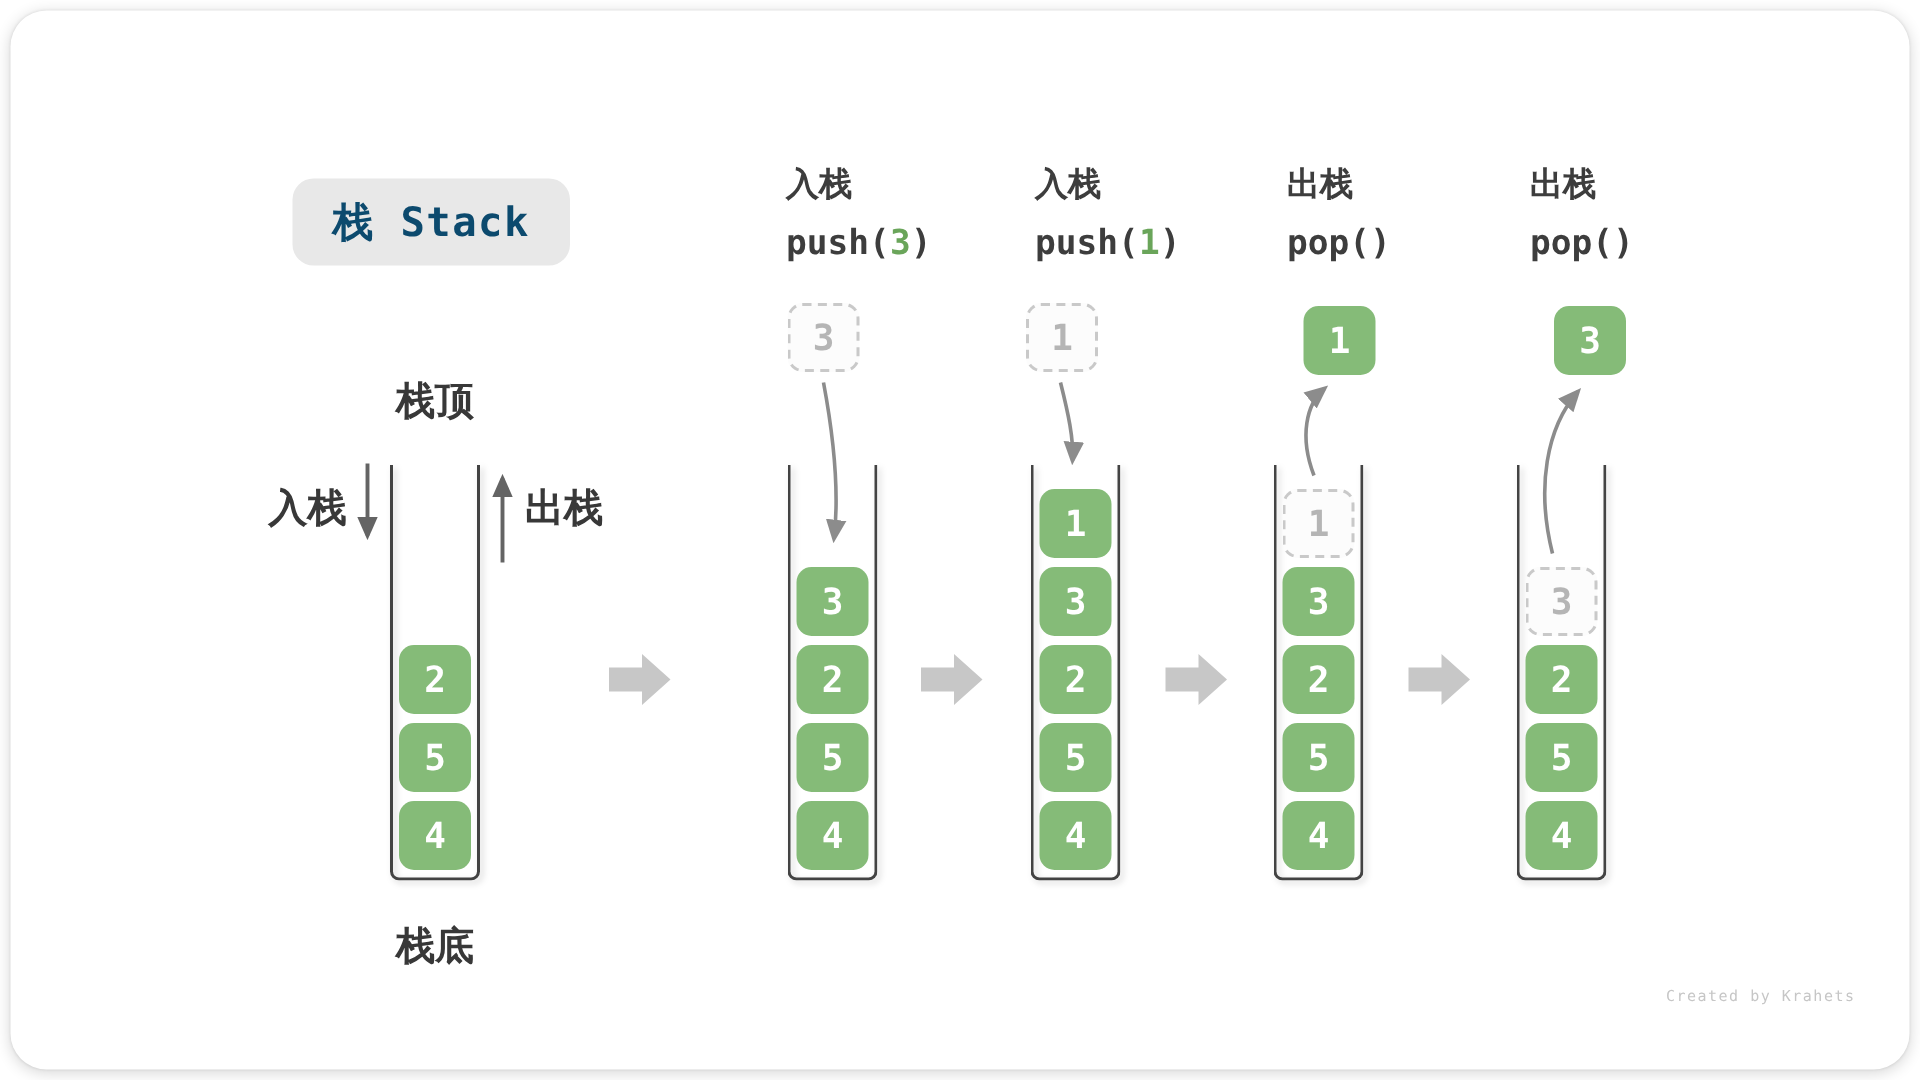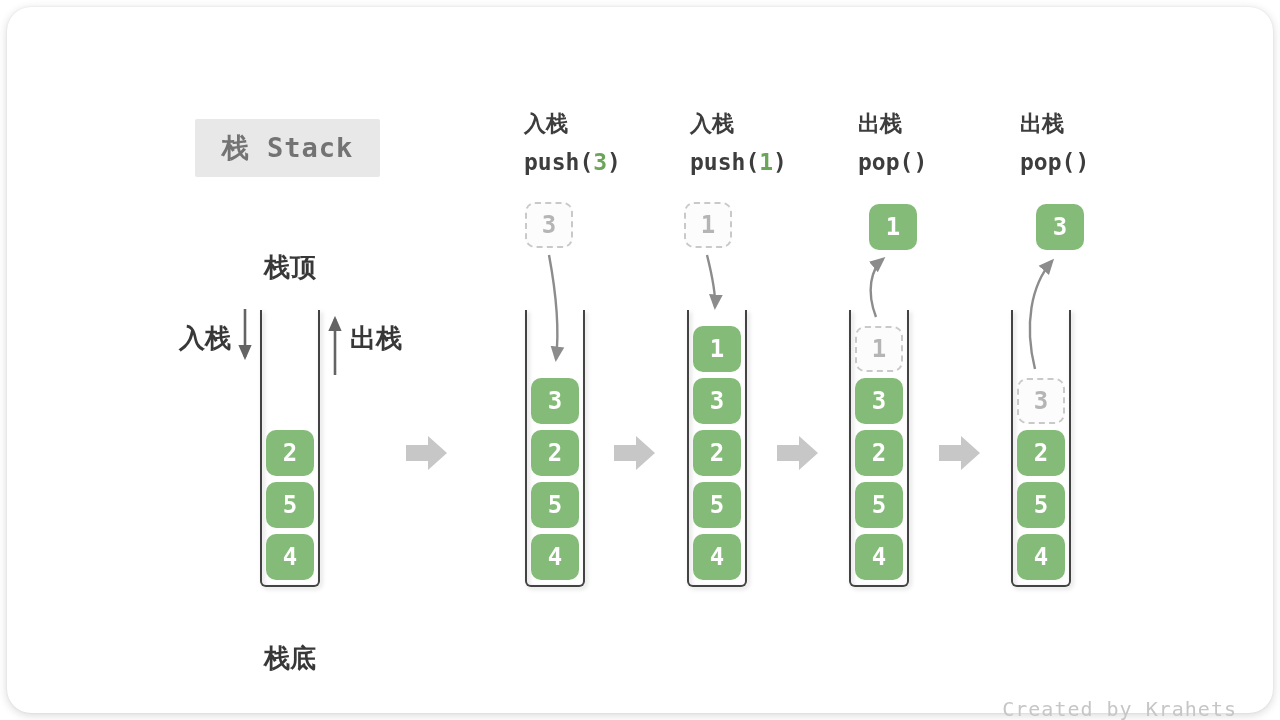--- a/index.html
+++ b/index.html
@@ -20,24 +20,24 @@
     background: #ffffff;
     border-radius: 24px;
     box-shadow: 0 2px 10px rgba(0,0,0,0.16), 0 0 2px rgba(0,0,0,0.08);
   }
 
   .title-box {
     position: absolute;
     left: 188px; top: 112px;
     width: 185px; height: 58px;
     background: #e8e8e8;
-    border-radius: 2px;
+    border-radius: 14px;
     display: flex; align-items: center; justify-content: center;
     font-family: "DejaVu Sans Mono", "Liberation Mono", monospace;
-    font-size: 27px; font-weight: 600; color: #737373;
+    font-size: 27px; font-weight: 600; color: #0c4a6e;
     letter-spacing: 1px;
   }
 
   .step-label {
     position: absolute; top: 103px;
     font-size: 22px; font-weight: 600; color: #3d3d3d;
     line-height: 28px;
     font-family: "DejaVu Sans", sans-serif;
   }
   .step-code {
@@ -81,23 +81,23 @@
   }
   .cell.ghost {
     background: #fcfcfc;
     border: 2px dashed #c9c9c9;
     color: #b5b5b5;
     font-weight: 600;
   }
 
   .watermark {
     position: absolute;
-    right: 36px; top: 690px;
+    right: 36px; top: 652px;
     font-family: "DejaVu Sans Mono", "Liberation Mono", monospace;
-    font-size: 20px; color: #c6c6c6;
+    font-size: 10px; color: #c6c6c6;
     letter-spacing: 1px;
   }
 
   svg.overlay {
     position: absolute;
     left: 0; top: 0;
     width: 1280px; height: 720px;
     pointer-events: none;
   }
 </style>
@@ -141,21 +141,21 @@
     <div class="step-label" style="left:683px">入栈</div>
     <div class="step-code" style="left:683px"><span>push(</span><span class="arg">1</span><span>)</span></div>
 
     <div class="step-label" style="left:851px">出栈</div>
     <div class="step-code" style="left:851px"><span>pop(</span><span class="arg"></span><span>)</span></div>
 
     <div class="step-label" style="left:1013px">出栈</div>
     <div class="step-code" style="left:1013px"><span>pop(</span><span class="arg"></span><span>)</span></div>
 
     <div class="legend-label centered" style="left:239px; top:243px; width:88px;">栈顶</div>
-    <div class="legend-label centered" style="left:239px; top:606px; width:88px;margin-top:28px;">栈底</div>
+    <div class="legend-label centered" style="left:239px; top:606px; width:88px;">栈底</div>
     <div class="legend-label" style="left:172px; top:314px;">入栈</div>
     <div class="legend-label" style="left:343px; top:314px;">出栈</div>
 
     <div class="stack-container" style="left:253px"></div>
     <div class="stack-container" style="left:518px"></div>
     <div class="stack-container" style="left:680px"></div>
     <div class="stack-container" style="left:842px"></div>
     <div class="stack-container" style="left:1004px"></div>
 
     <div class="cell" style="left:259px; top:423px">2</div>

